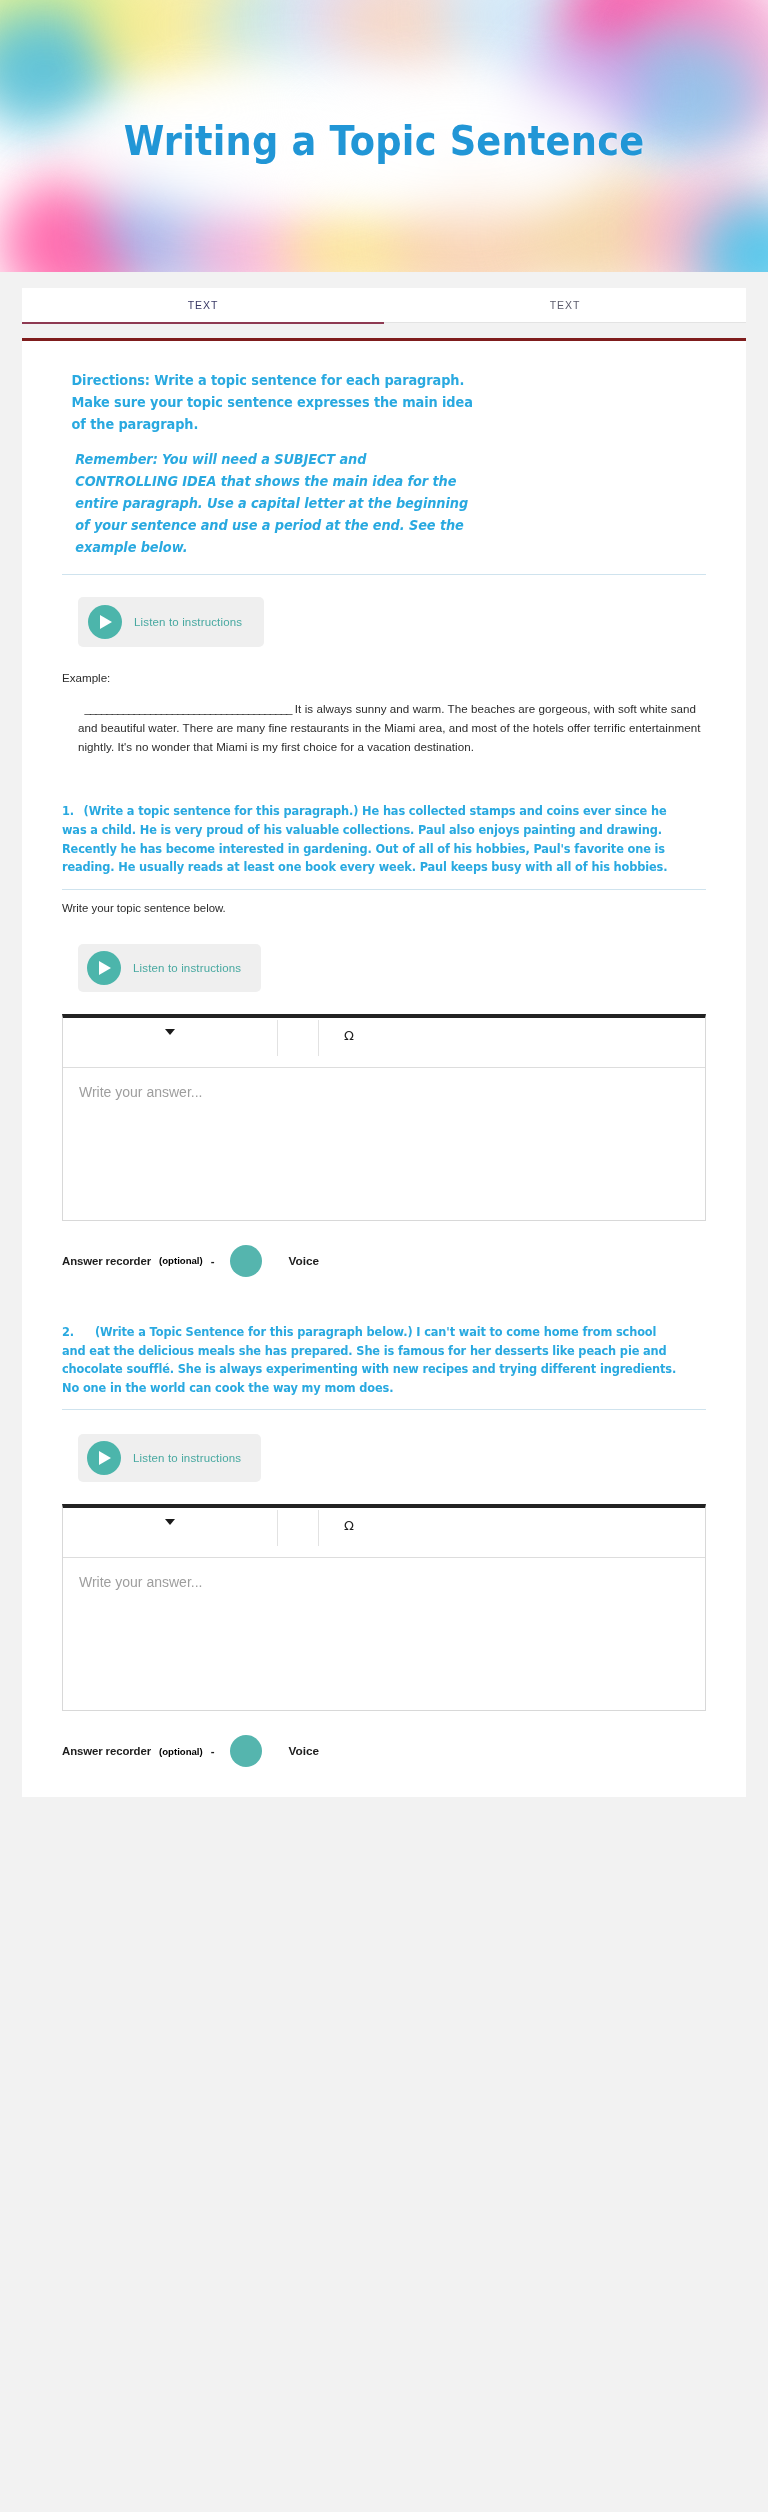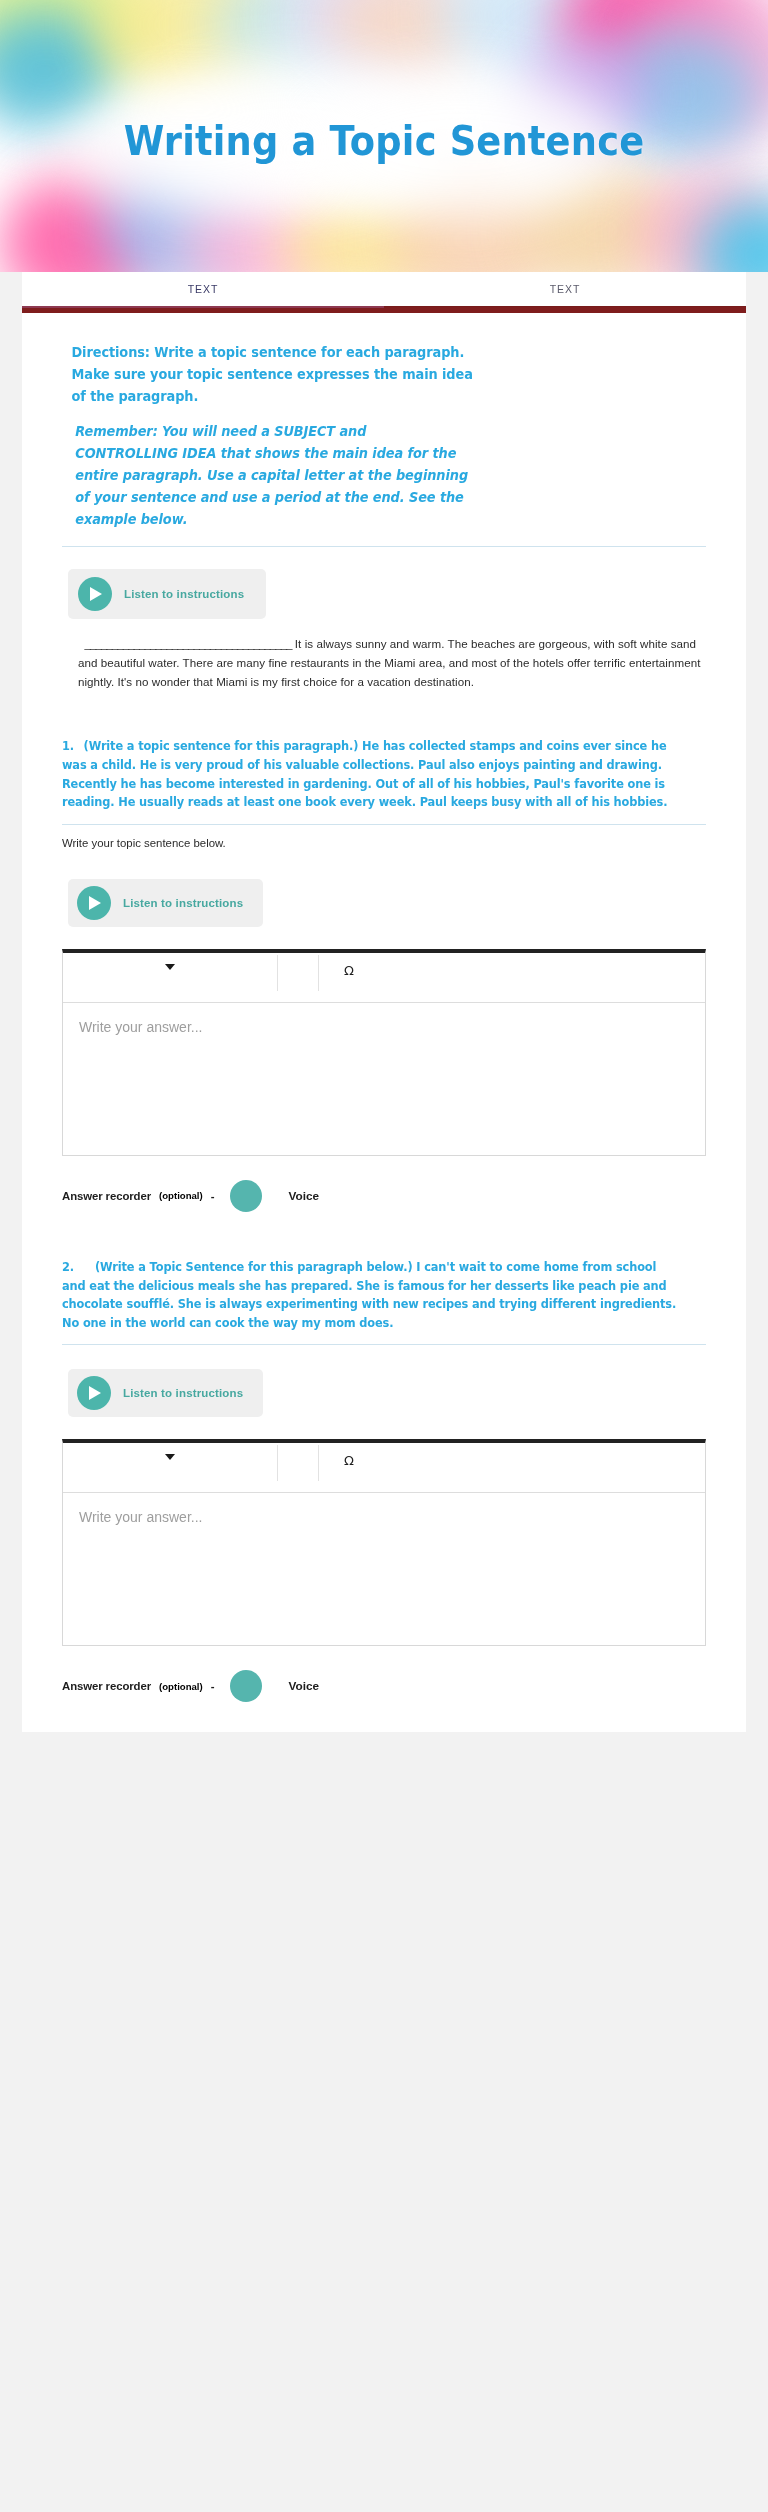--- a/index.html
+++ b/index.html
@@ -33,21 +33,21 @@
     font-size:40px;
     letter-spacing:.2px;
     color:#2196d6;
     text-shadow:0 0 2px rgba(255,255,255,.9);
     transform:scaleX(.92);
   }
 
   
   .tabs-wrap {
     position:relative;
-    margin:0 22px;
+    margin:16px 22px;
     background:#fff;
     display:flex;
     height:34px;
     z-index:3;
     box-shadow:0 1px 0 rgba(0,0,0,.06);
   }
   .tab {
     flex:1;
     display:flex; align-items:center; justify-content:center;
     font-size:10.5px;
@@ -63,21 +63,21 @@
     position:absolute; left:0; right:0; bottom:-2px;
     height:2px; background:#8e3a52;
   }
 
   
   .card {
     margin:0 22px 24px 22px;
     background:#fff;
     padding:0 0 30px 0;
     min-height:200px;
-    border-top:7px solid #7f1d1d;
+    border-top:3px solid #7f1d1d;
   }
   .inner { padding:0 40px; }
 
   
   .dir-block {
     padding:28px 40px 0 40px;
   }
   .dir-line, .rem-line {
     color:#29a9e0;
     font-family:"DejaVu Sans", sans-serif;
@@ -104,24 +104,23 @@
   }
 
   
   .listen {
     display:inline-flex;
     align-items:center;
     gap:12px;
     background:#efefef;
     border-radius:5px;
     padding:8px 22px 8px 10px;
-    margin:22px 0 0 6px;
+    margin:22px 0 0 16px;
     cursor:pointer;
     border:none;
-    font-weight:bold;
   }
   .listen.small { padding:7px 20px 7px 9px; }
   .play {
     width:34px; height:34px;
     border-radius:50%;
     background:#4cb5ab;
     display:flex; align-items:center; justify-content:center;
     flex:none;
   }
   .play svg { display:block; }
@@ -309,20 +308,21 @@
     <div class="inner">
       <button class="listen">
         <span class="play">
           <svg width="13" height="14" viewBox="0 0 13 14" aria-hidden="true">
             <polygon points="1,0 13,7 1,14" fill="#ffffff"></polygon>
           </svg>
         </span>
         <span class="listen-label">Listen to instructions</span>
       </button>
 
+      <p class="ex-label">Example:</p>
 
       <p class="body-text ex-para">
         &nbsp;&nbsp;<span class="blank">______________________________________</span><span> It is always sunny and warm.  The beaches are gorgeous, with soft white sand and beautiful water.  There are many fine restaurants in the Miami area, and most of the hotels offer terrific entertainment nightly.  It's no wonder that Miami is my first choice for a vacation destination.</span>
       </p>
 
     </div>
 
     <div class="q-sep"></div>
 
     <div class="q-block">

